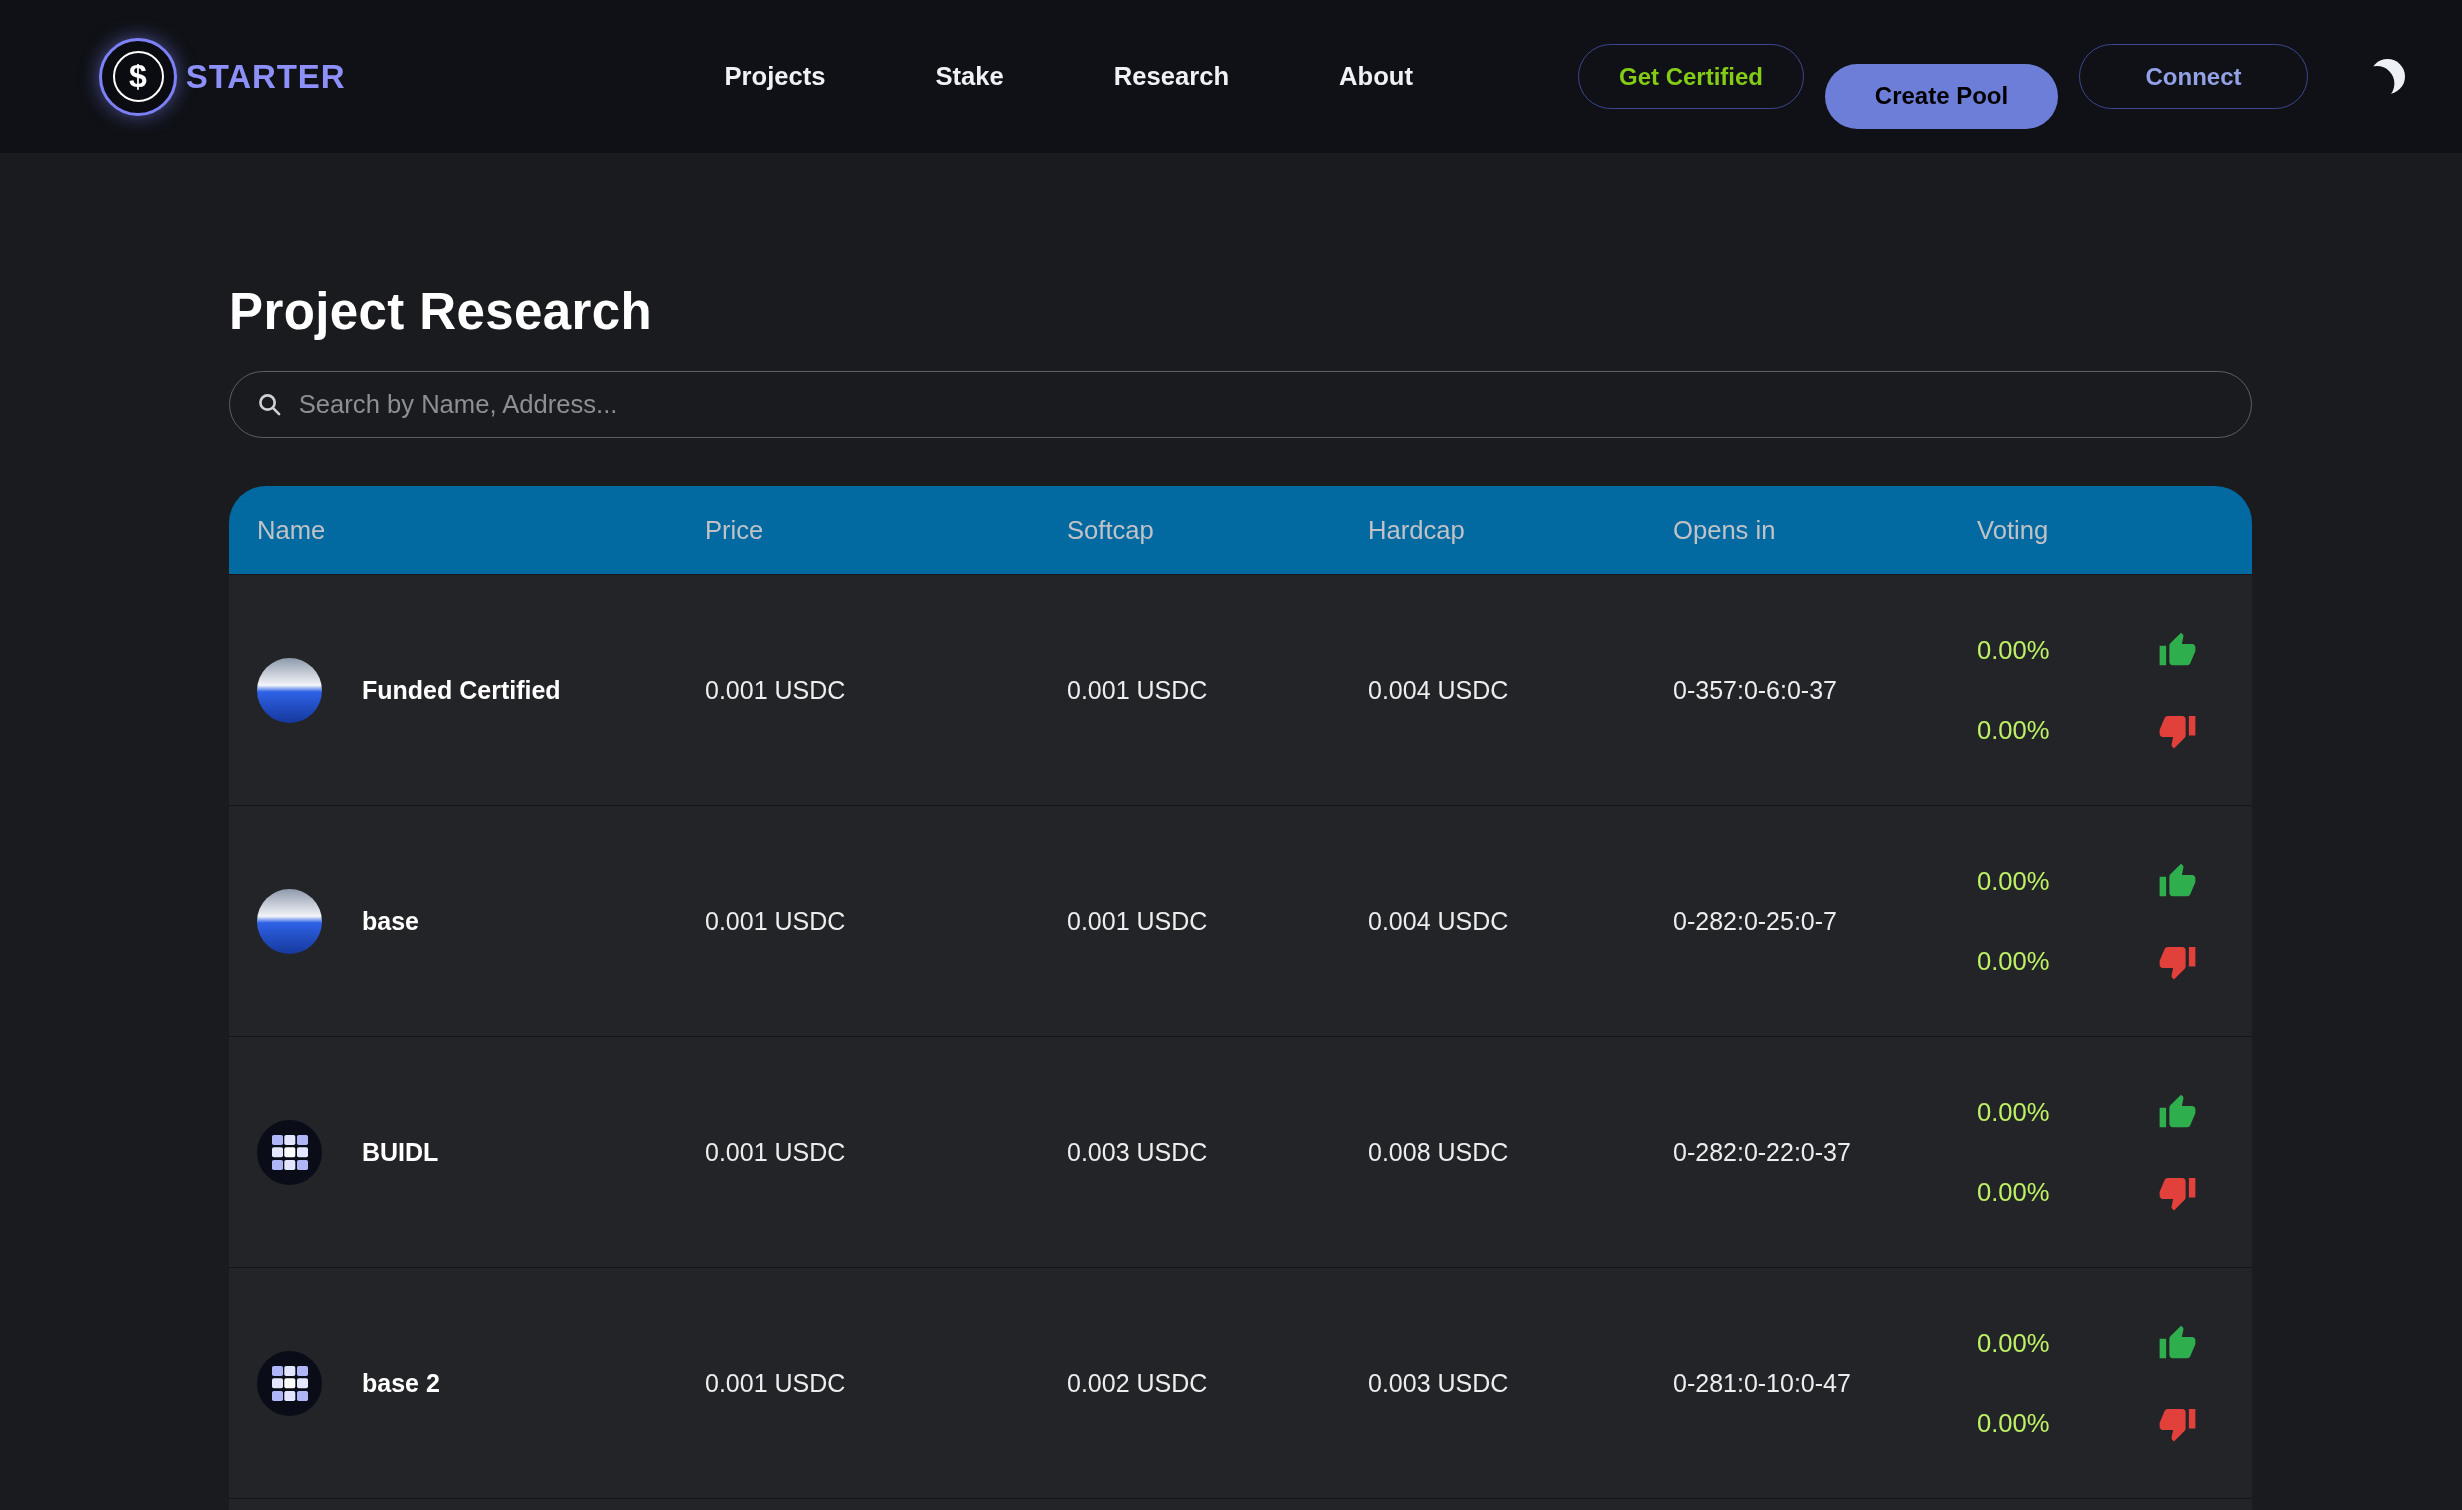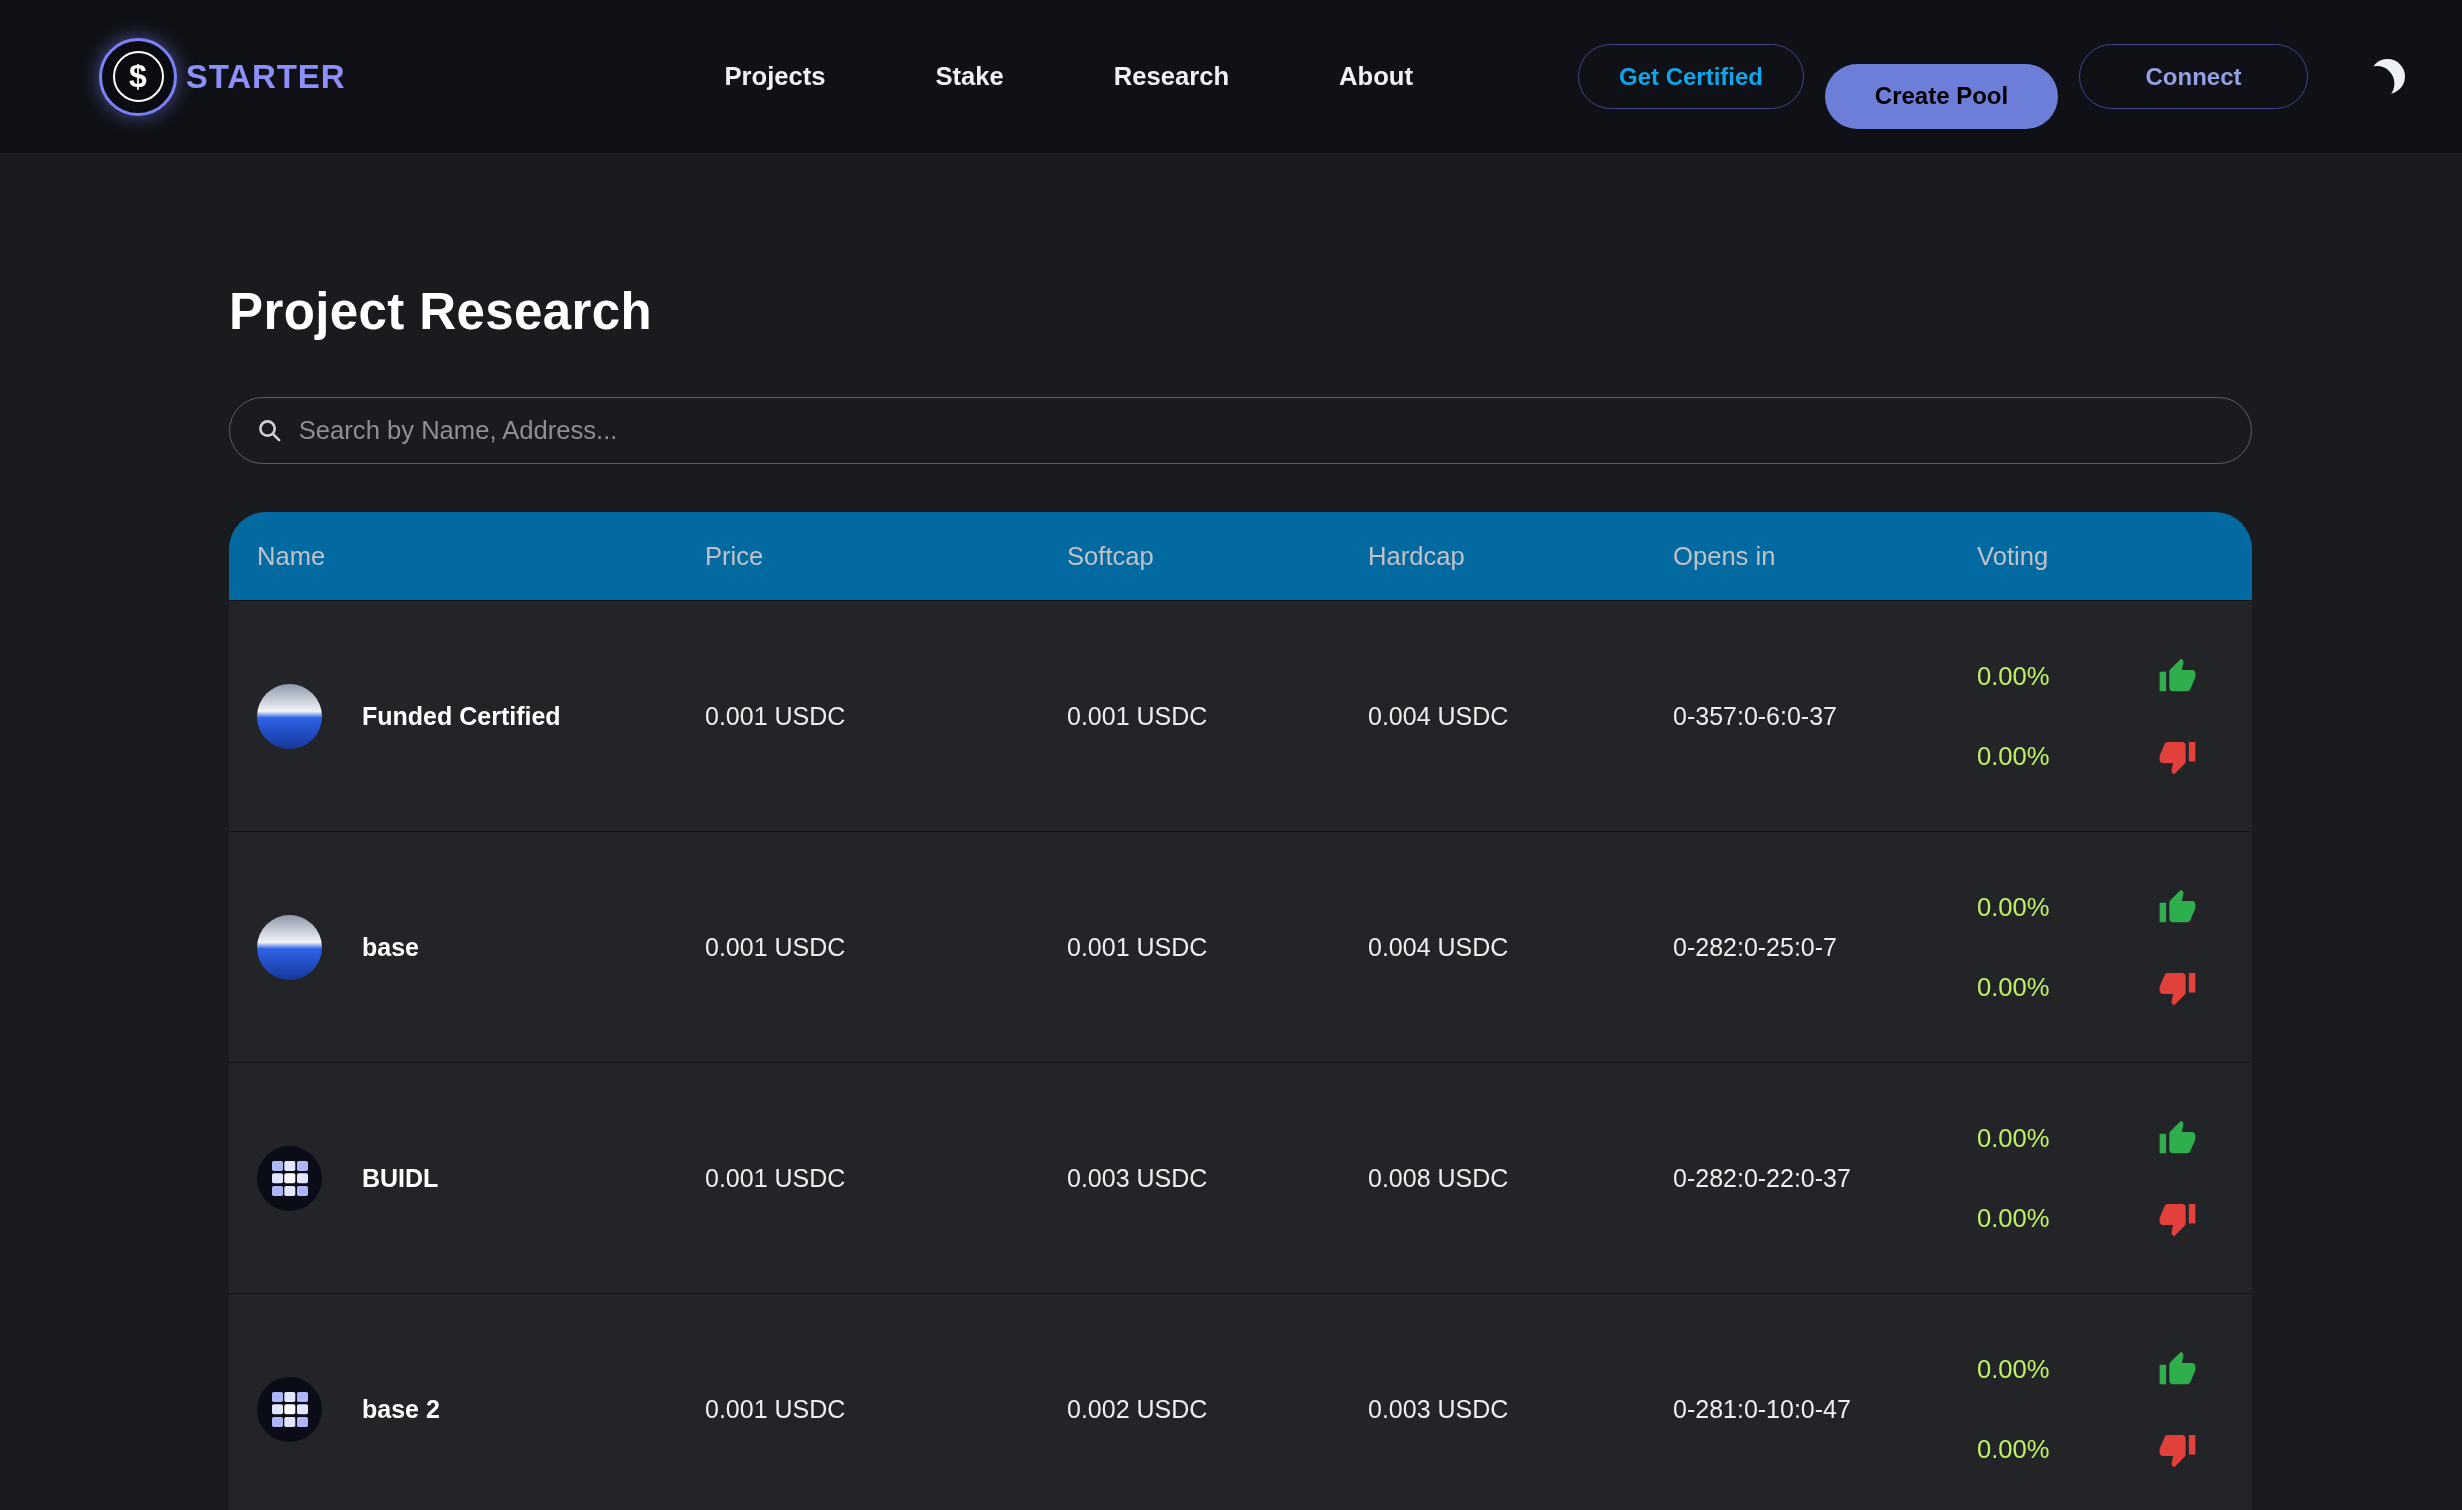--- a/index.html
+++ b/index.html
@@ -43,21 +43,21 @@
   .nav-actions { margin-left:auto; display:flex; align-items:center; gap:21px; }
   .btn {
     height:65px; border-radius:35px;
     font-size:24px; font-weight:700;
     display:flex; align-items:center; justify-content:center;
     cursor:pointer; background:transparent; white-space:nowrap;
     font-family:"Liberation Sans","DejaVu Sans",sans-serif;
   }
   .btn-outline-certified {
     min-width:226px; padding:0 32px;
-    border:1.8px solid #3c478f; color:#0ea5e9;
+    border:1.8px solid #3c478f; color:#84cc16;
   }
   .btn-fill-create {
     min-width:233px; padding:0 32px;
     border:none; background:#6d7ed9; color:#000000;margin-top:39px;
   }
   .btn-outline-connect {
     min-width:229px; padding:0 32px;
     border:1.8px solid #3c478f; color:#93a2e4;
   }
   .moon {
@@ -66,21 +66,21 @@
     margin-left:41px; cursor:pointer;
   }
 
   
   .content { width:2023px; margin-left:229px; }
   .page-title {
     margin-top:129px;
     font-size:51px; font-weight:800; letter-spacing:0.4px; color:#fff;
   }
   .search-bar {
-    margin-top:56px;
+    margin-top:30px;
     height:67px;
     border:1.8px solid #5d5e63;
     border-radius:35px;
     display:flex; align-items:center;
     padding:0 26.4px;
     gap:16px;
     background:transparent;
   }
   .search-bar svg { flex:0 0 auto; }
   .search-input {

